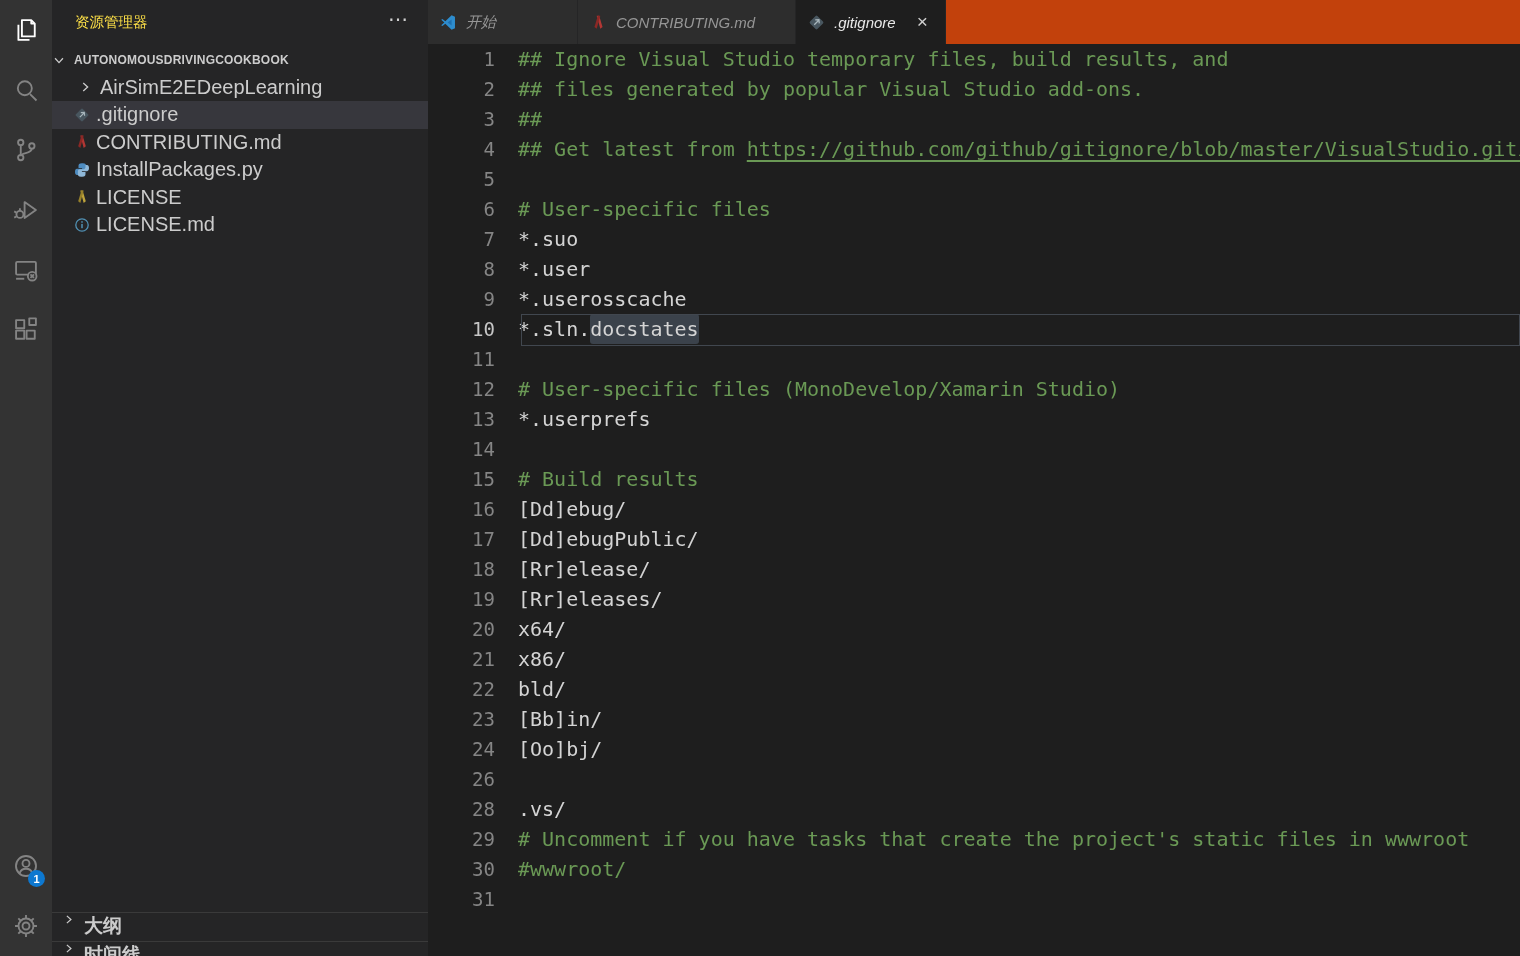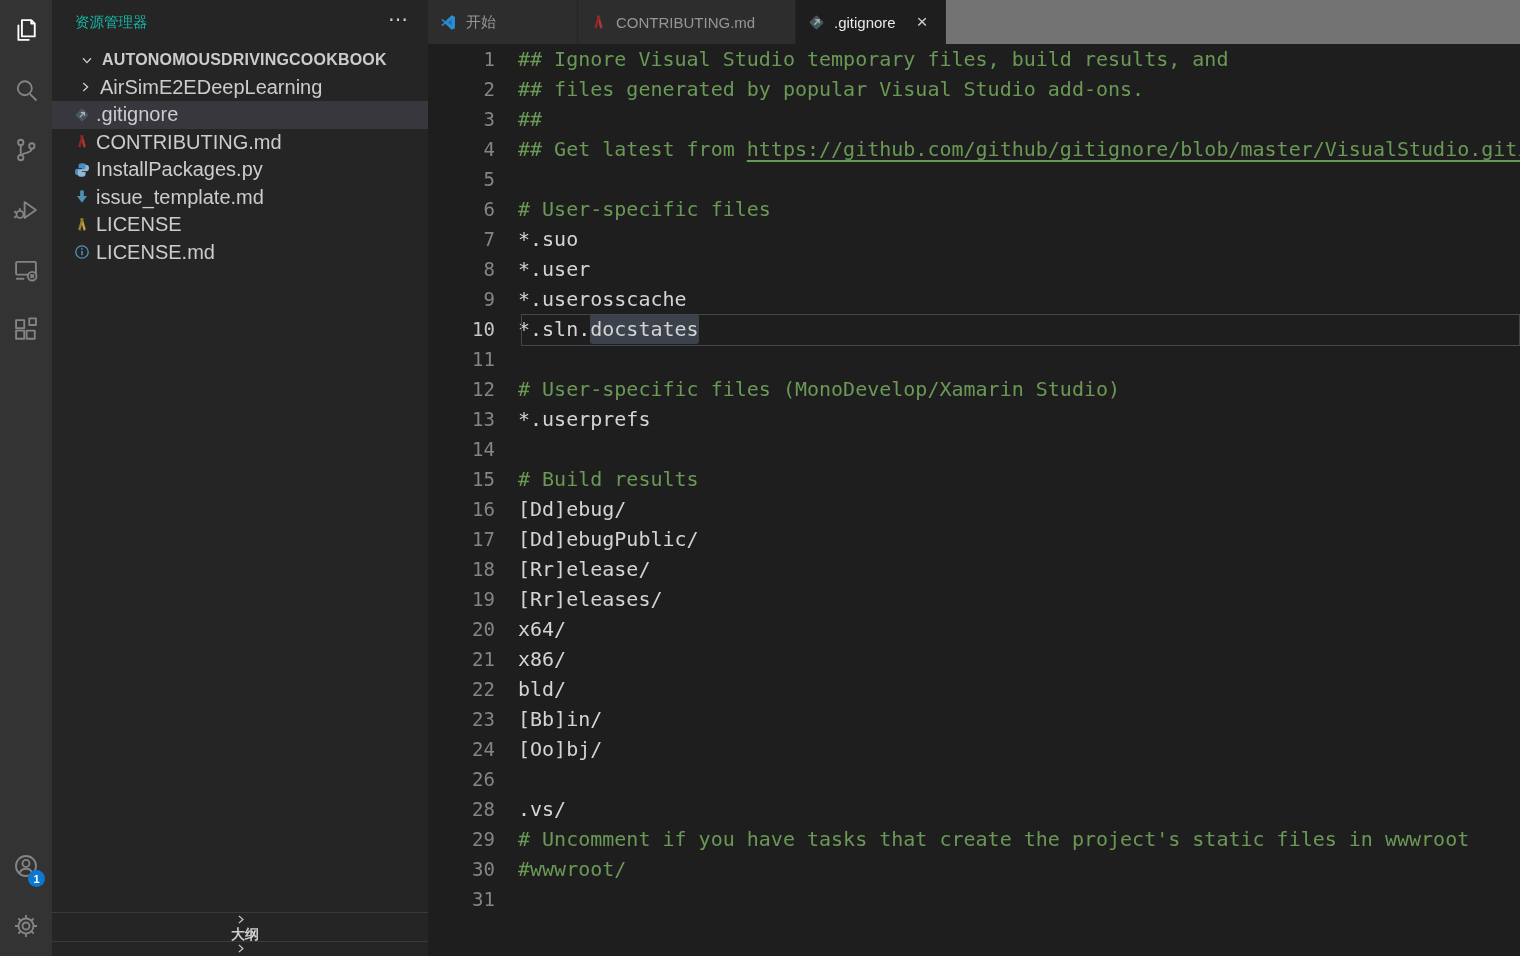--- a/index.html
+++ b/index.html
@@ -16,43 +16,43 @@
              position:relative; cursor:pointer; }
   .ab-item svg { width:28px; height:28px; }
   .ab-item svg * { stroke:#848484; }
   .ab-item.active svg * { stroke:#ffffff; }
   .ab-badge { position:absolute; right:7px; bottom:9px; min-width:17px; height:17px;
               border-radius:9px; background:#0d78d0; color:#fff; font-size:11px; font-weight:bold;
               display:flex; align-items:center; justify-content:center; }
 
   
   .sidebar { position:absolute; left:52px; top:0; width:376px; height:100%; background:#252526; }
-  .sb-title { position:absolute; left:23px; top:13px; font-size:14.5px; color:#14b8a6; }
+  .sb-title { position:absolute; left:23px; top:13px; font-size:14.5px; color:#fde047; }
   .sb-more { position:absolute; left:330px; top:6px; width:32px; height:26px; color:#d0d0d0;
              font-size:20px; text-align:center; cursor:pointer; line-height:26px; }
   .tree { position:absolute; top:46px; left:0; width:100%; }
   .tree-row { height:27.5px; display:flex; align-items:center; color:#cccccc; font-size:20px;
               cursor:pointer; }
   .tree-row.selected { background:#37373d; }
   .tree-row .chev { width:14px; height:14px; flex:none; display:flex; align-items:center; margin-right:8px; }
   .tree-row .chev svg { width:14px; height:14px; }
   .tree-row .ficon { width:16px; height:16px; flex:none; margin-right:6px; display:flex; align-items:center; }
   .tree-row .ficon svg { width:16px; height:16px; }
-  .row-root { font-weight:bold; font-size:16px; letter-spacing:.2px;margin-left:28px; }
+  .row-root { font-weight:bold; font-size:12px; letter-spacing:.2px; }
   .row-folder { padding-left:26px; }
   .row-file { padding-left:22px; }
   .sb-section { position:absolute; left:0; width:100%; height:30px; border-top:1px solid #3a3a3a;
-                display:flex; align-items:center; padding-left:10px; color:#cccccc; font-size:14px;
-                font-weight:600; cursor:pointer; background:#252526;flex-direction:column; }
+                display:flex; padding-left:10px; color:#cccccc; font-size:19px;
+                font-weight:600; cursor:pointer; background:#252526; }
   .sb-section .chev { width:13px; height:13px; margin-right:9px; display:flex; align-items:center; }
   .sb-section .chev svg { width:13px; height:13px; }
 
   
   .main { position:absolute; left:428px; top:0; right:0; height:100%; }
-  .tabbar { height:44px; background:#737373; display:flex; }
+  .tabbar { height:44px; background:#c2410c; display:flex;font-style:italic; }
   .tab { height:44px; display:flex; align-items:center; padding:0 12px; gap:9px;
          background:#2d2d2d; border-right:1px solid #252526; font-size:15px; color:#969696;
          cursor:pointer; flex:none; }
   .tab.active { background:#1e1e1e; color:#e8e8e8; }
   .tab .ticon { width:17px; height:17px; display:flex; align-items:center; }
   .tab .ticon svg { width:17px; height:17px; }
   .tab .close { margin-left:auto; width:22px; text-align:center; font-size:19px; color:#cfcfcf; }
 
   .editor { position:absolute; top:44px; left:0; right:0; bottom:0; overflow:hidden;
             font-family:"DejaVu Sans Mono", monospace; font-size:20px; cursor:text; }
@@ -196,28 +196,20 @@
           <span class="">CONTRIBUTING.md</span>
         </div>
         <div class="tree-row row-file">
           <span class="ficon">
             <svg viewBox="0 0 16 16">
               <path fill="#4e8cc0" d="M7.9 1.3c-2.9 0-3.4 1.3-3.4 2.8v1.8h3.6v.9H3c-1.6 0-2 1.9-2 3.1 0 1.2.4 3 2.1 3h1.4v-1.8c0-1.4 1.2-2.4 2.5-2.4h3.1c1.1 0 2-.9 2-2V4.1c0-1.5-.5-2.8-3.2-2.8z"></path>
               <path fill="#8fb8d8" d="M8.1 14.7c2.9 0 3.4-1.3 3.4-2.8v-1.8H7.9v-.9H13c1.6 0 2-1.9 2-3.1 0-1.2-.4-3-2.1-3h-1.4v1.8c0 1.4-1.2 2.4-2.5 2.4H5.9c-1.1 0-2 .9-2 2v2.6c0 1.5.5 2.8 3.2 2.8z"></path>
             </svg>
           </span>
           <span class="">InstallPackages.py</span>
-        </div>
-        <div class="tree-row row-file">
-          <span class="ficon">
-            <svg viewBox="0 0 16 16">
-              <path fill="#5191b4" d="M6.2 1.6h3.6v5.5h3.2L8 13.8 3 7.1h3.2z"></path>
-            </svg>
-          </span>
-          <span class="">issue_template.md</span>
         </div>
         <div class="tree-row row-file">
           <span class="ficon">
             <svg viewBox="0 0 16 16">
               <path fill="#bfa43c" d="M6.3 1.6h2.3l3.2 10.6-2.1 1.7z"></path>
               <path fill="#97812a" d="M9.7 1.6H7.4L4.2 12.2l2.1 1.7z"></path>
             </svg>
           </span>
           <span class="">LICENSE</span>
         </div>

